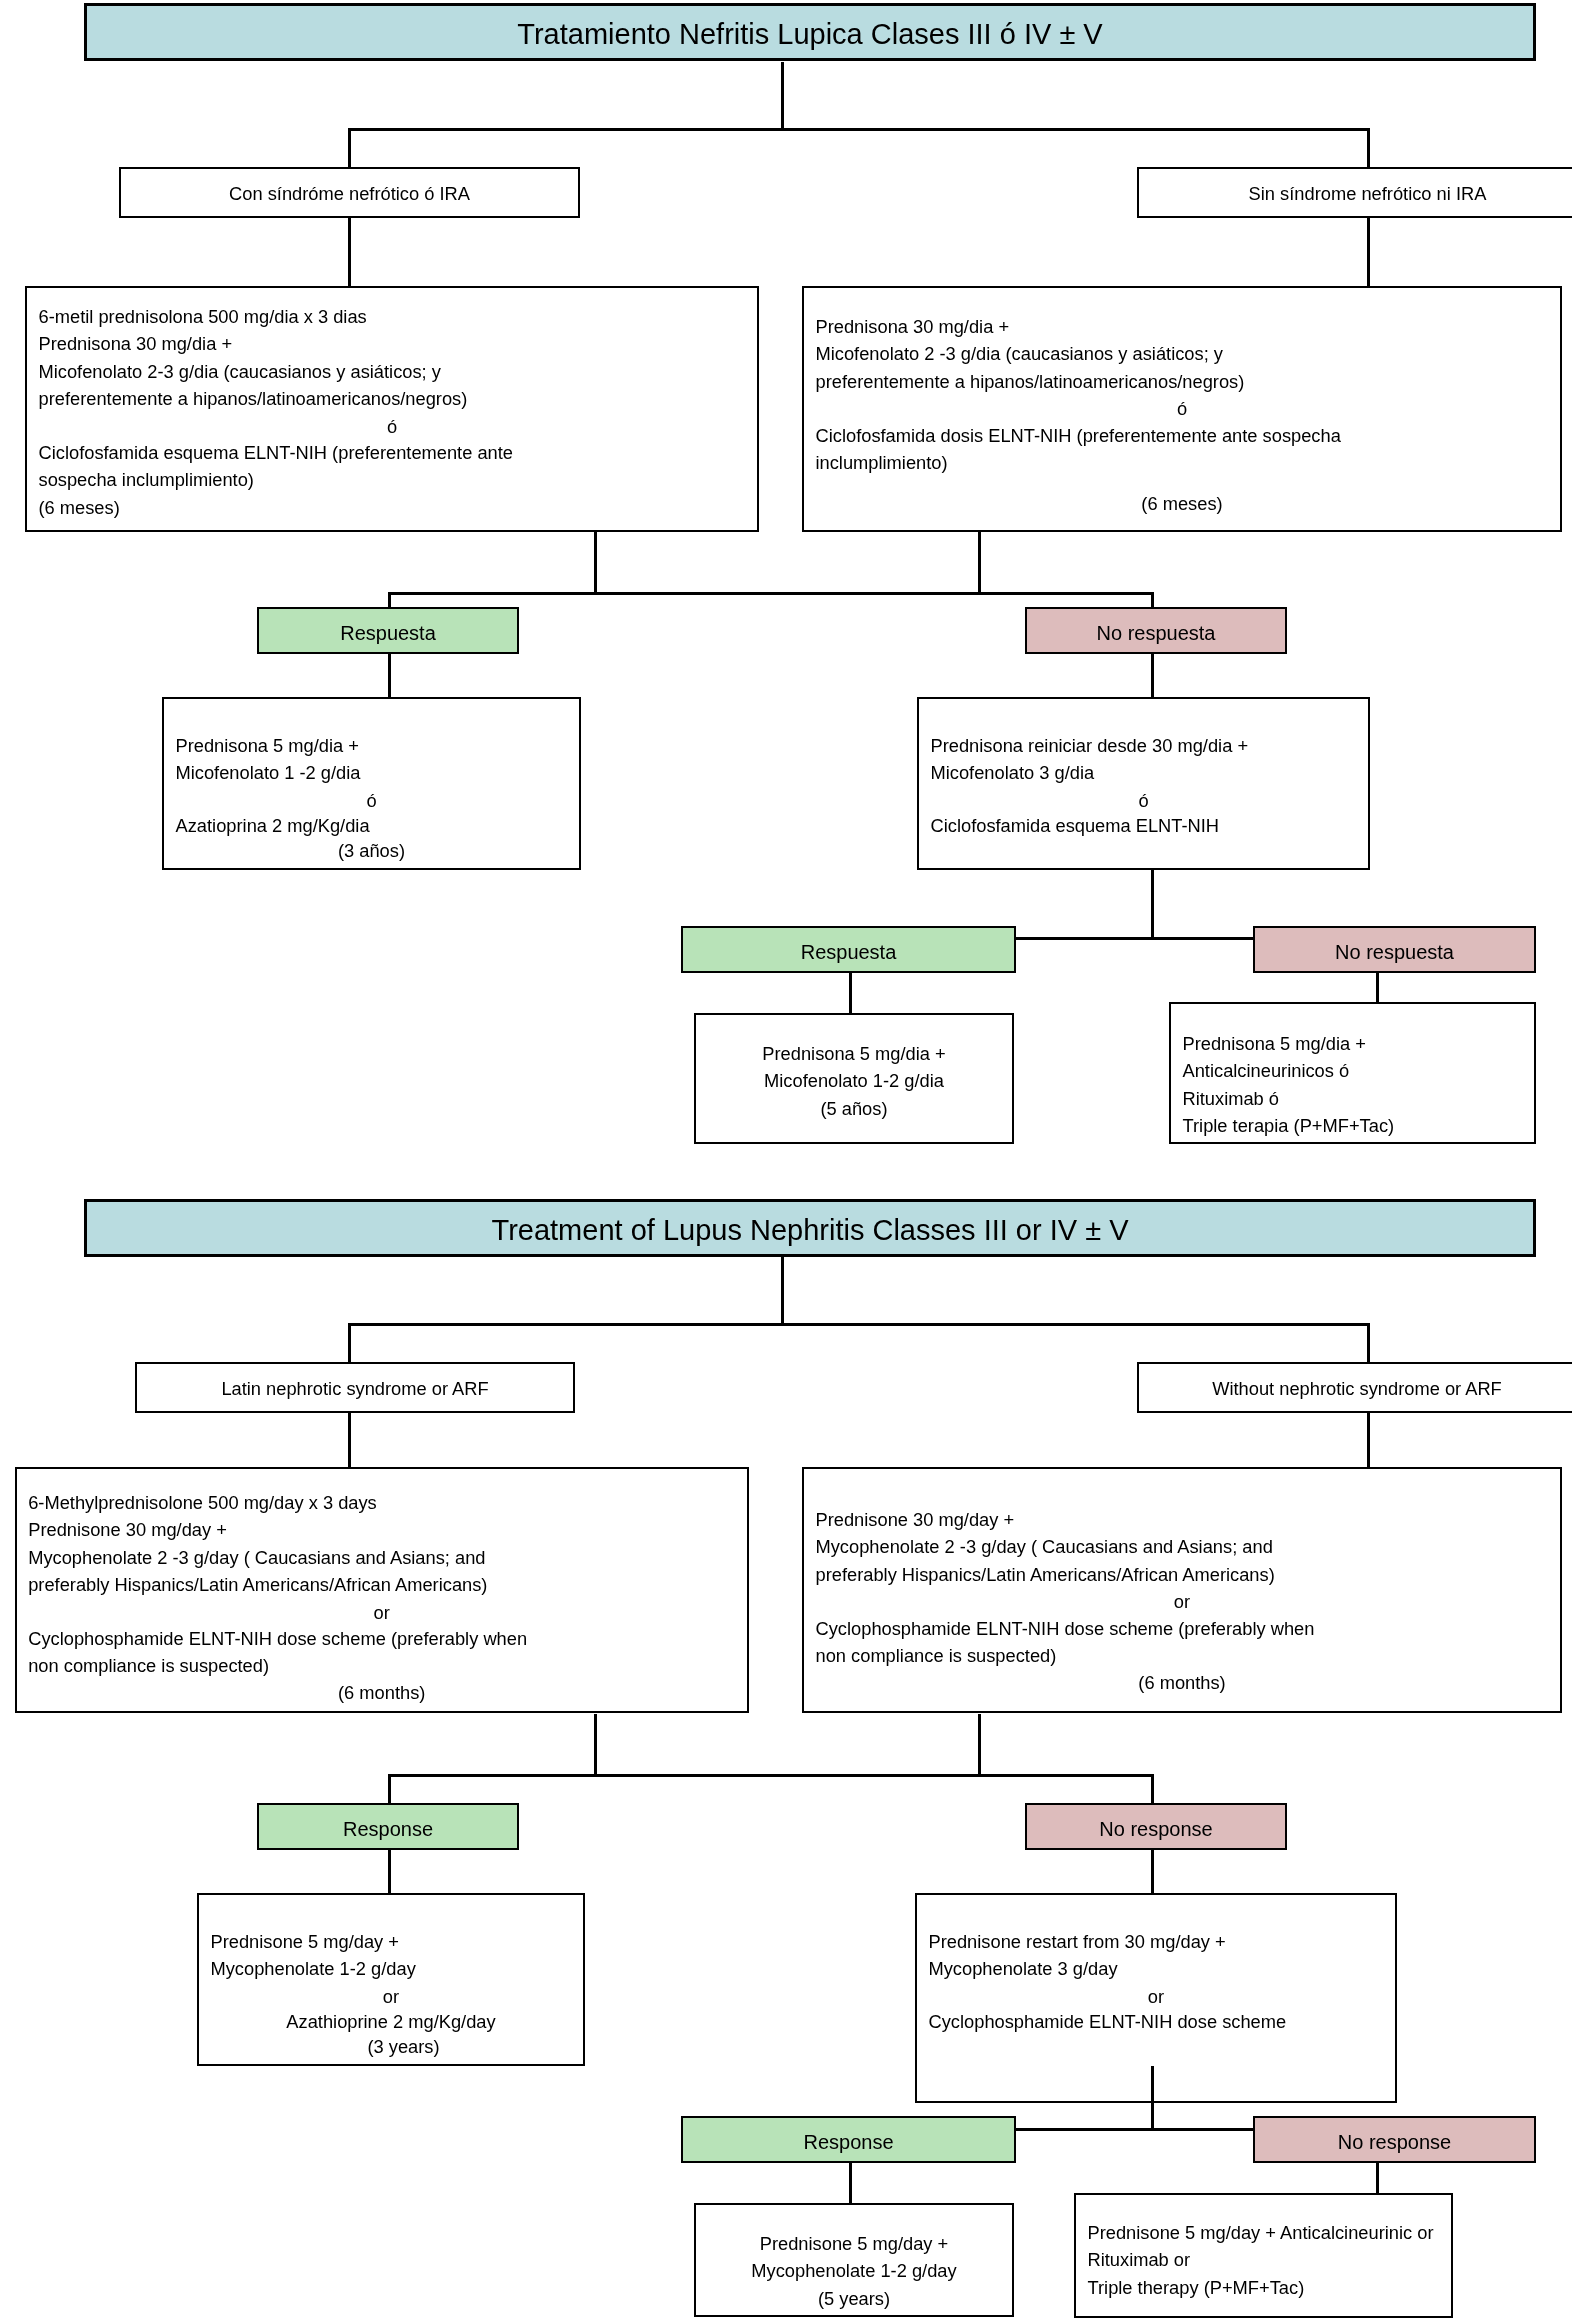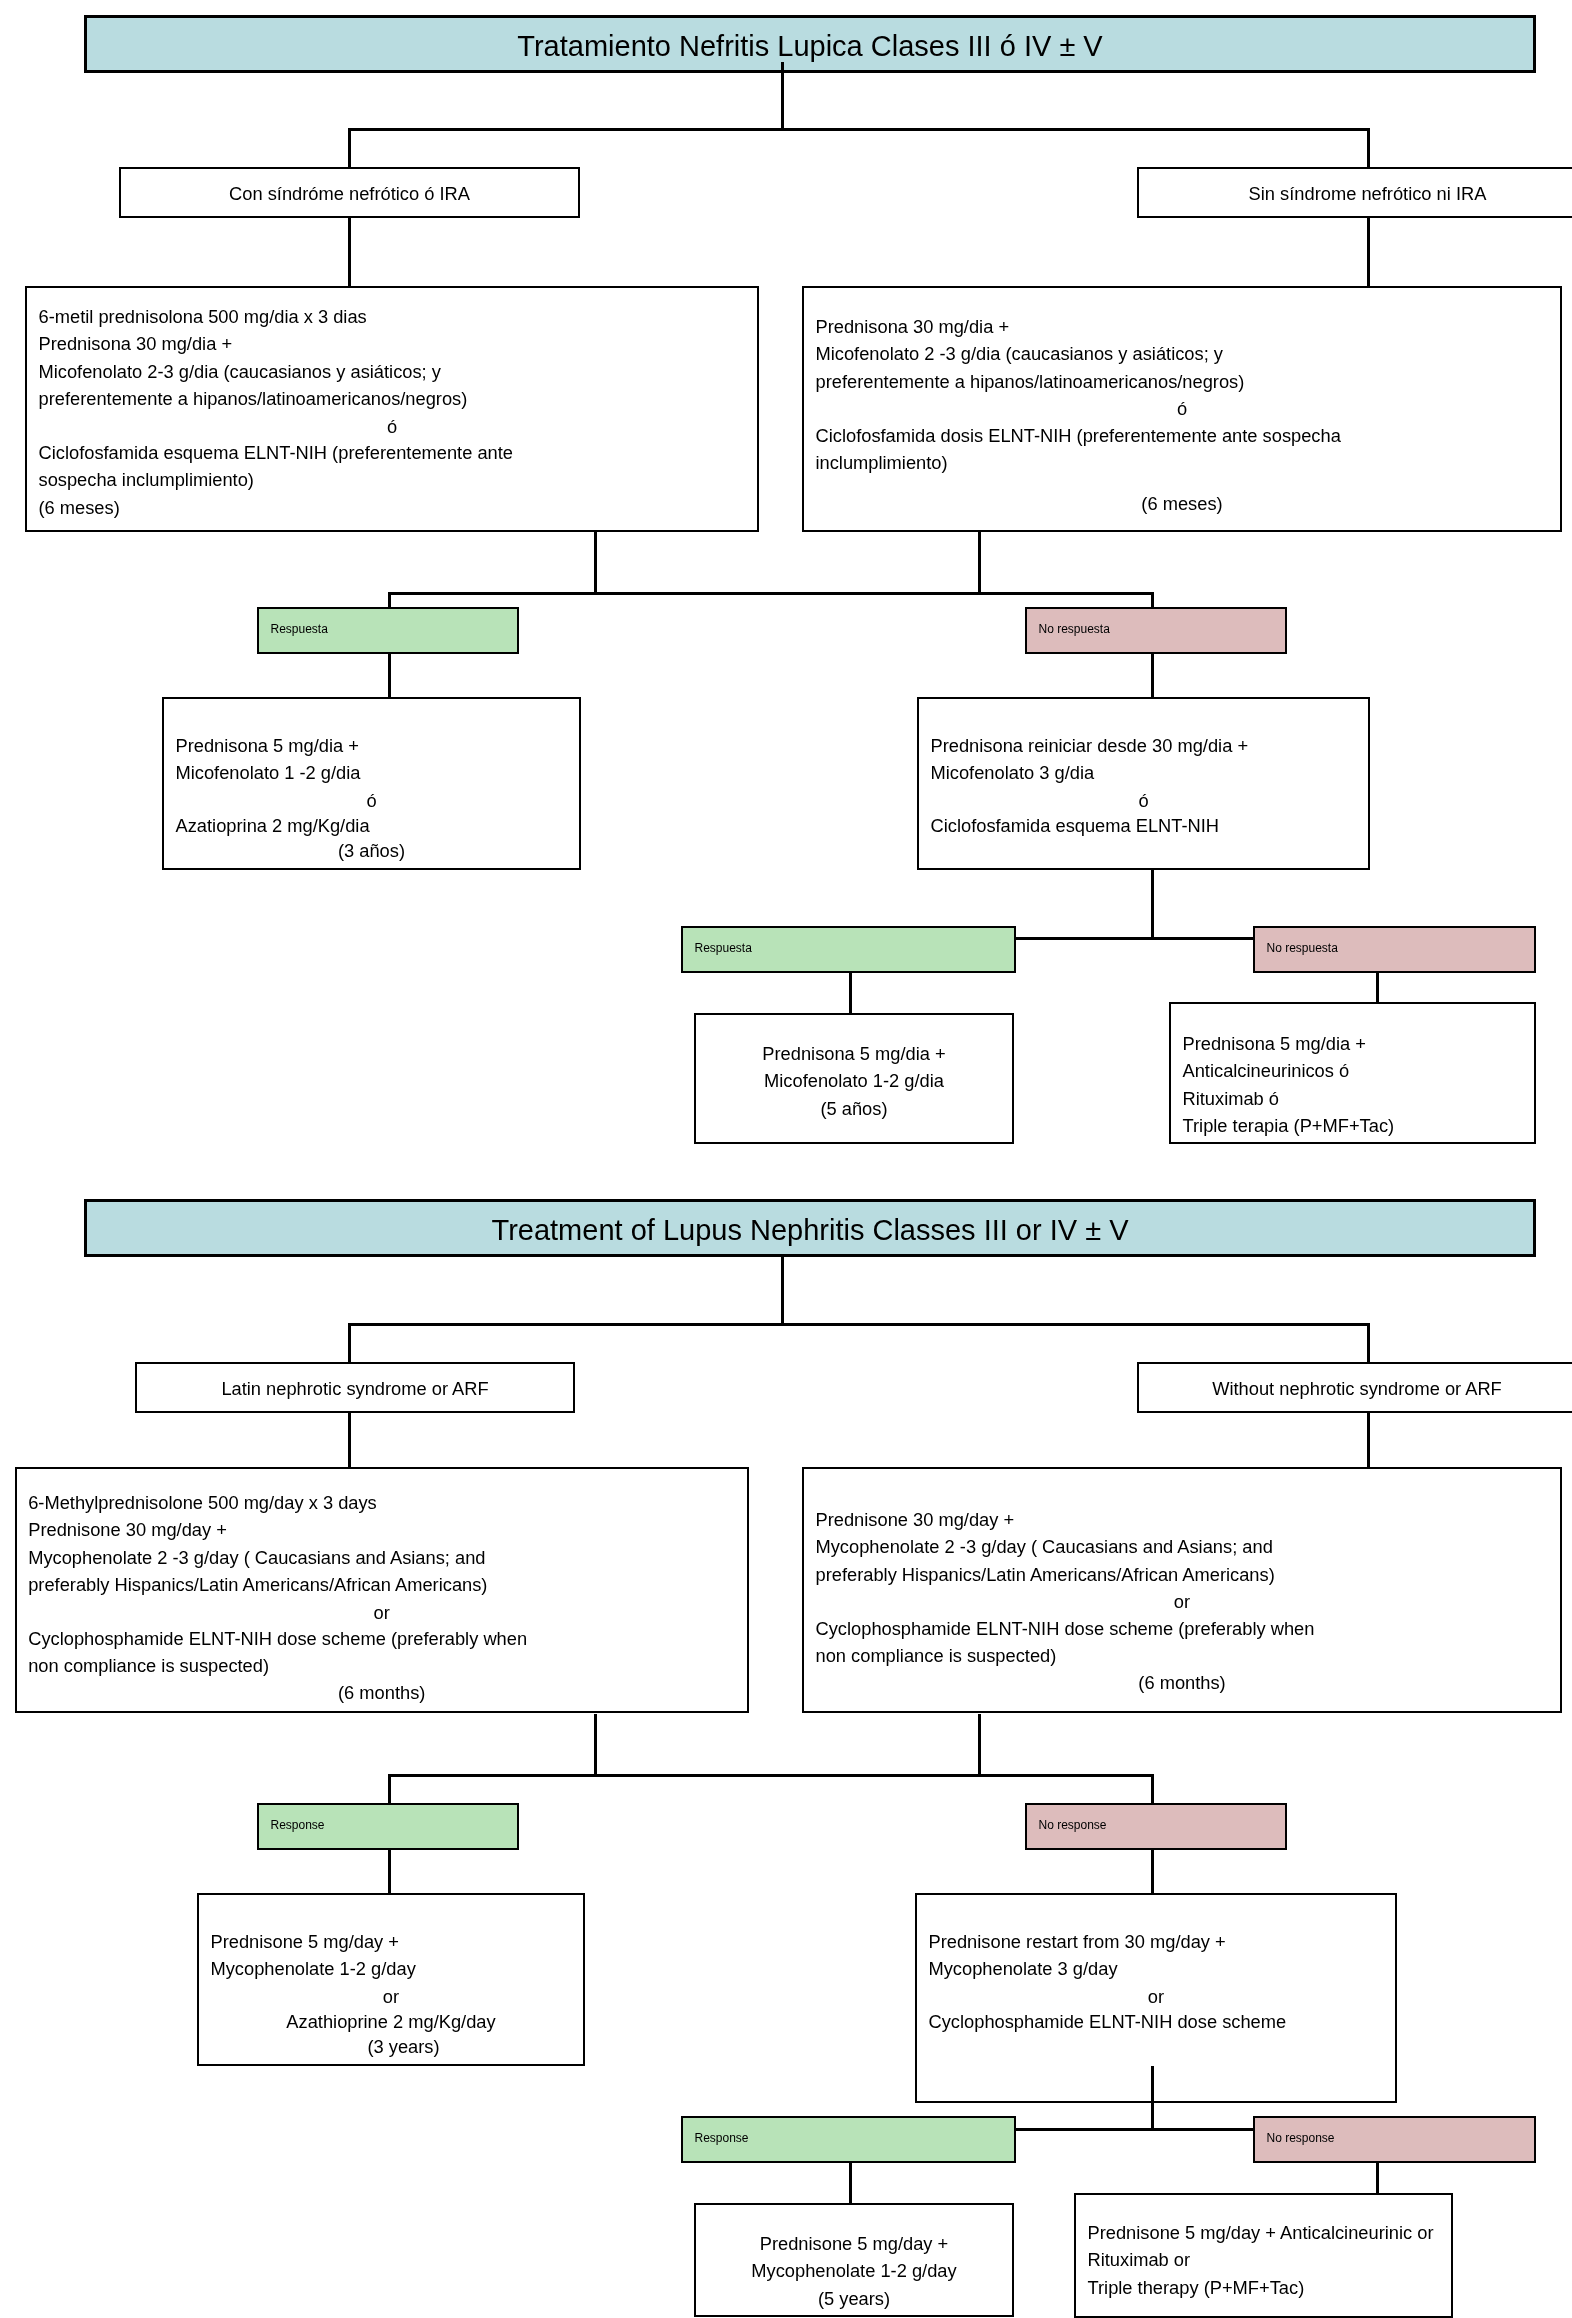--- a/index.html
+++ b/index.html
@@ -12,36 +12,36 @@
   
   .banner{background:#b9dce0;border:3.1px solid #000;}
   .banner .txt{font-size:29px;text-align:center;line-height:1.1;}
 
   
   .dec .txt{font-size:18.3px;text-align:center;}
 
   
   .resp{background:#b8e3b8;}
   .noresp{background:#ddbcbc;}
-  .status .txt{font-size:12px;text-align:left;}
+  .status .txt{font-size:20px;text-align:center;}
 
   
   .detail .txt{font-size:18.3px;line-height:1.50;text-align:left;}
   .detail .txt.center{text-align:center;}
 
   .ln{position:absolute;background:#000;}
   .lnv{width:3.1px;}
   .lnh{height:3.1px;}
 </style>
 </head>
 <body>
 
 <div id="page">
 
-  <div class="box banner" style="left:84px; top:15px; width:1452px; height:58px;">
+  <div class="box banner" style="left:84px; top:3px; width:1452px; height:58px;">
     <div class="txt" style="top:12.6px;">Tratamiento Nefritis Lupica Clases III  ó IV ± V</div>
   </div>
 
   <div class="ln lnv" style="left:781px; top:62px; width:2.6px; height:67px;"></div>
   <div class="ln lnh" style="left:348px; top:128px; width:1022px; height:2.6px;"></div>
   <div class="ln lnv" style="left:348px; top:128px; width:2.6px; height:40px;"></div>
   <div class="ln lnv" style="left:1367px; top:128px; width:2.6px; height:40px;"></div>
 
   <div class="box dec" style="left:119px; top:167px; width:461px; height:51px;">
     <div class="txt" style="top:14px;">Con síndróme nefrótico ó IRA</div>

